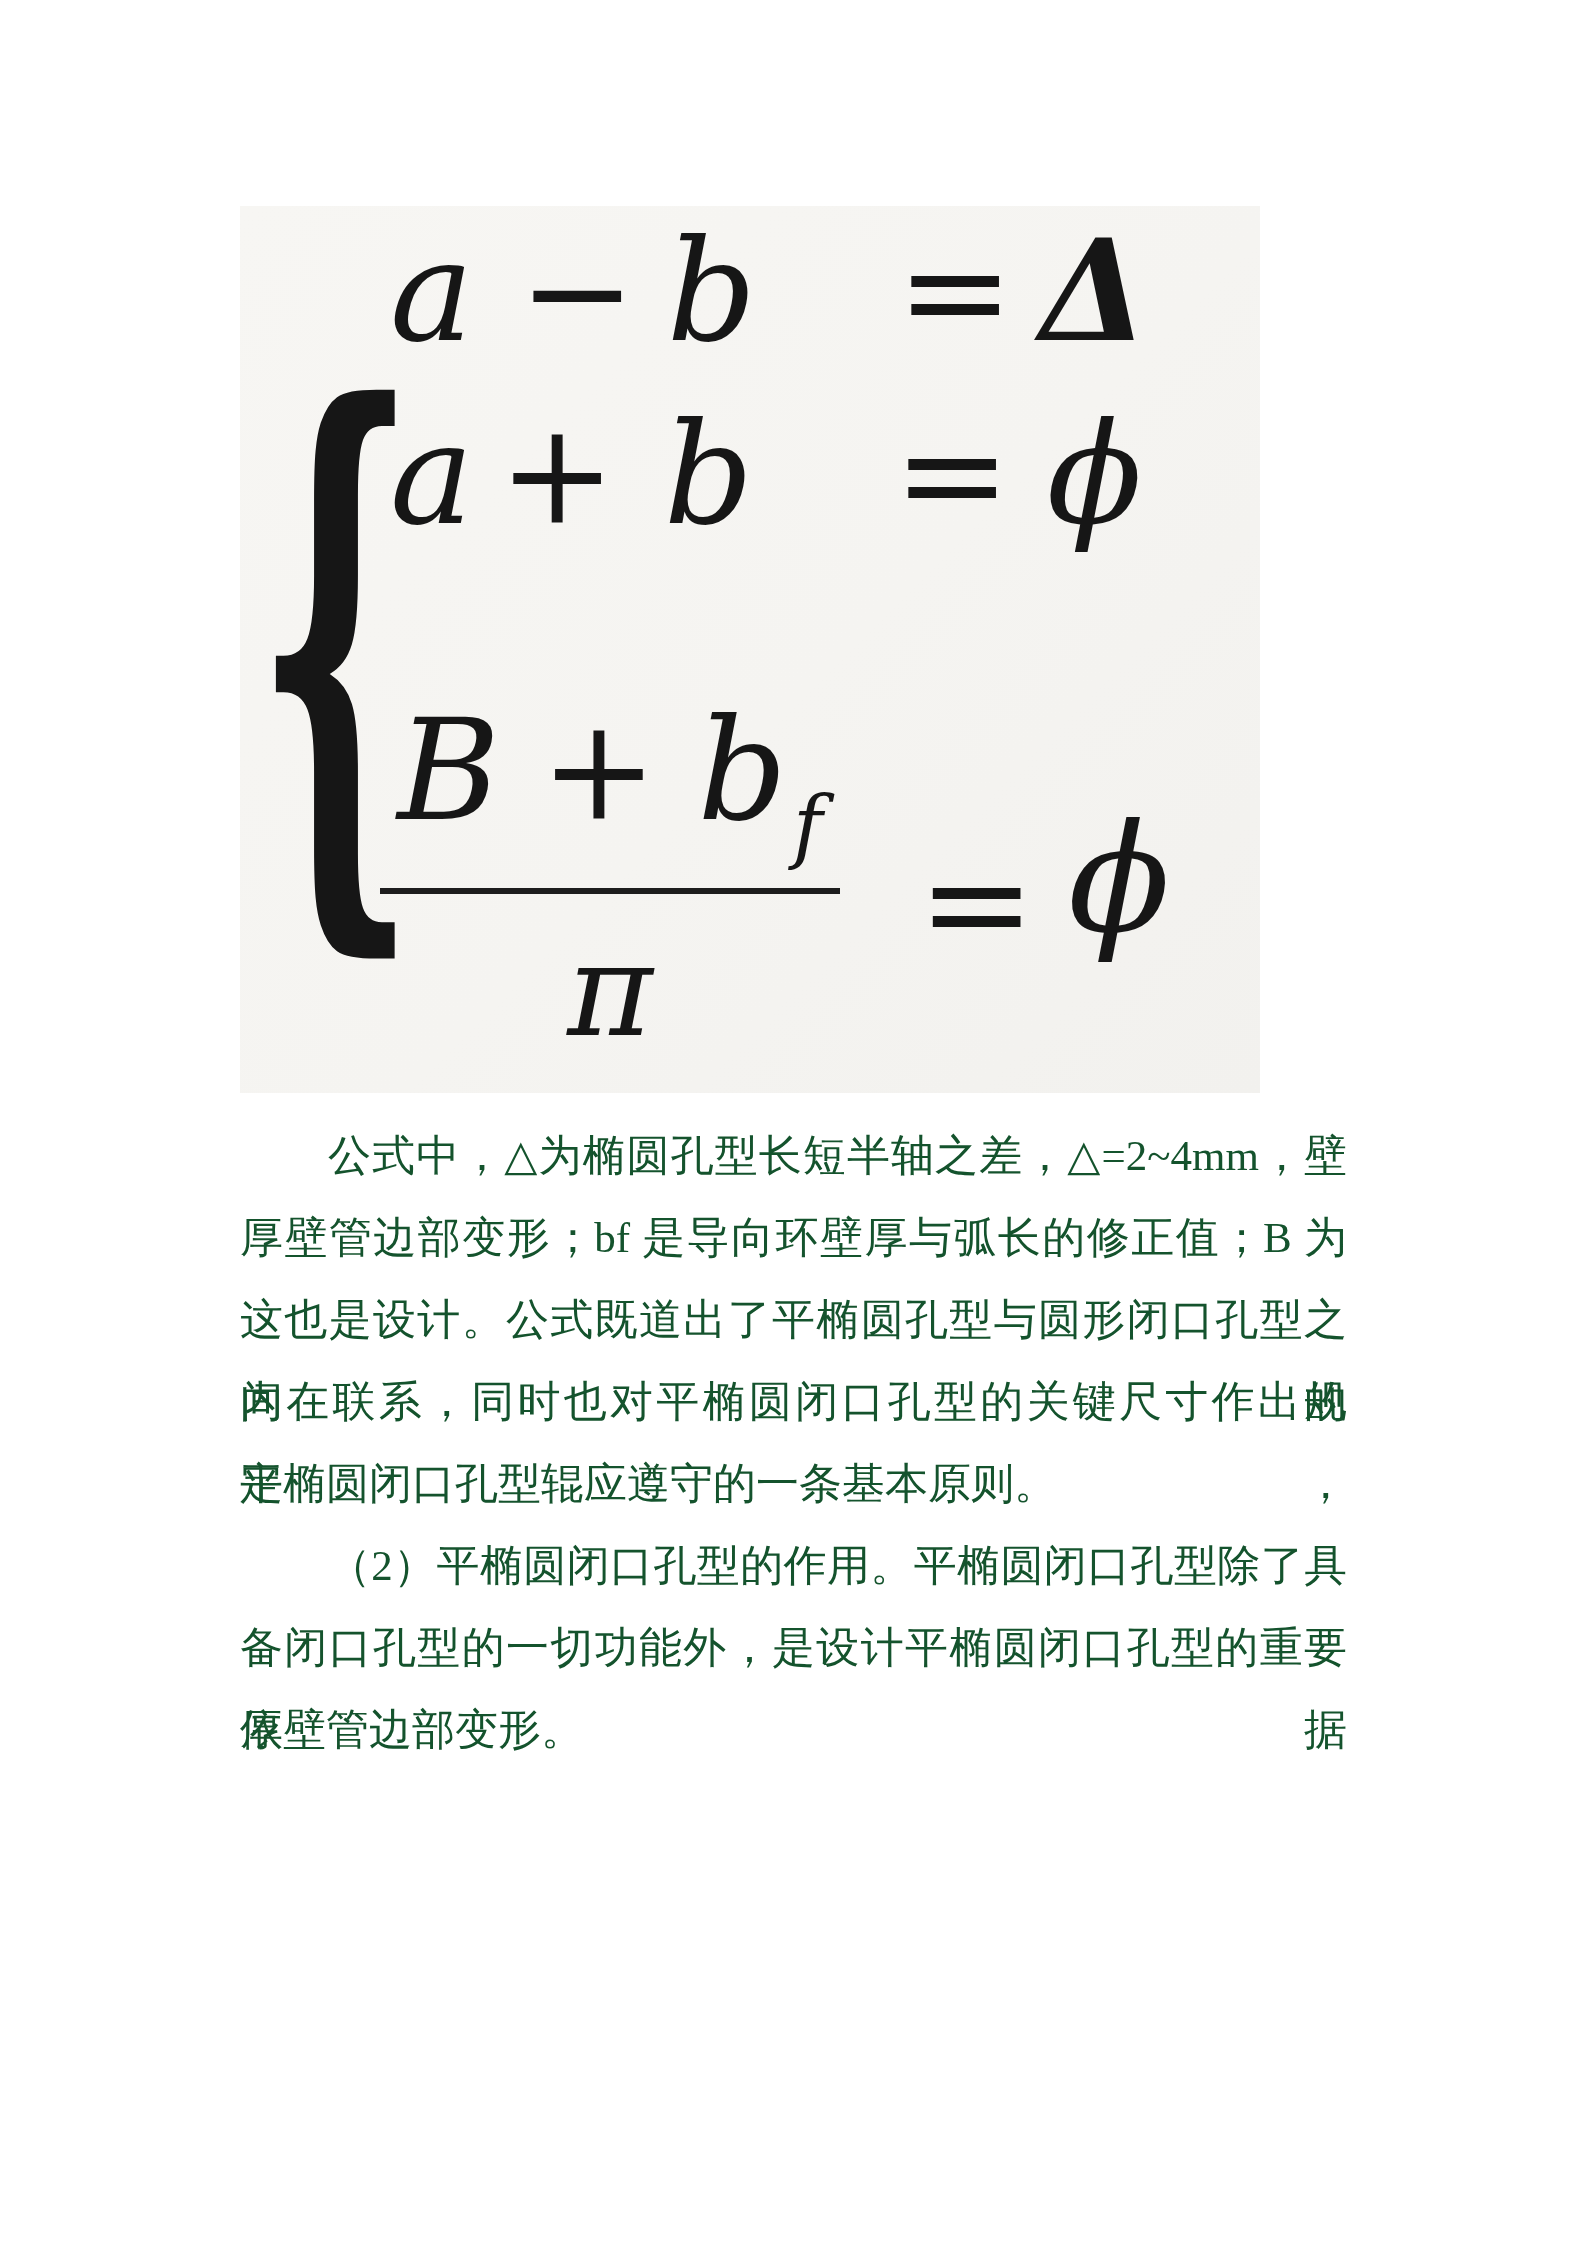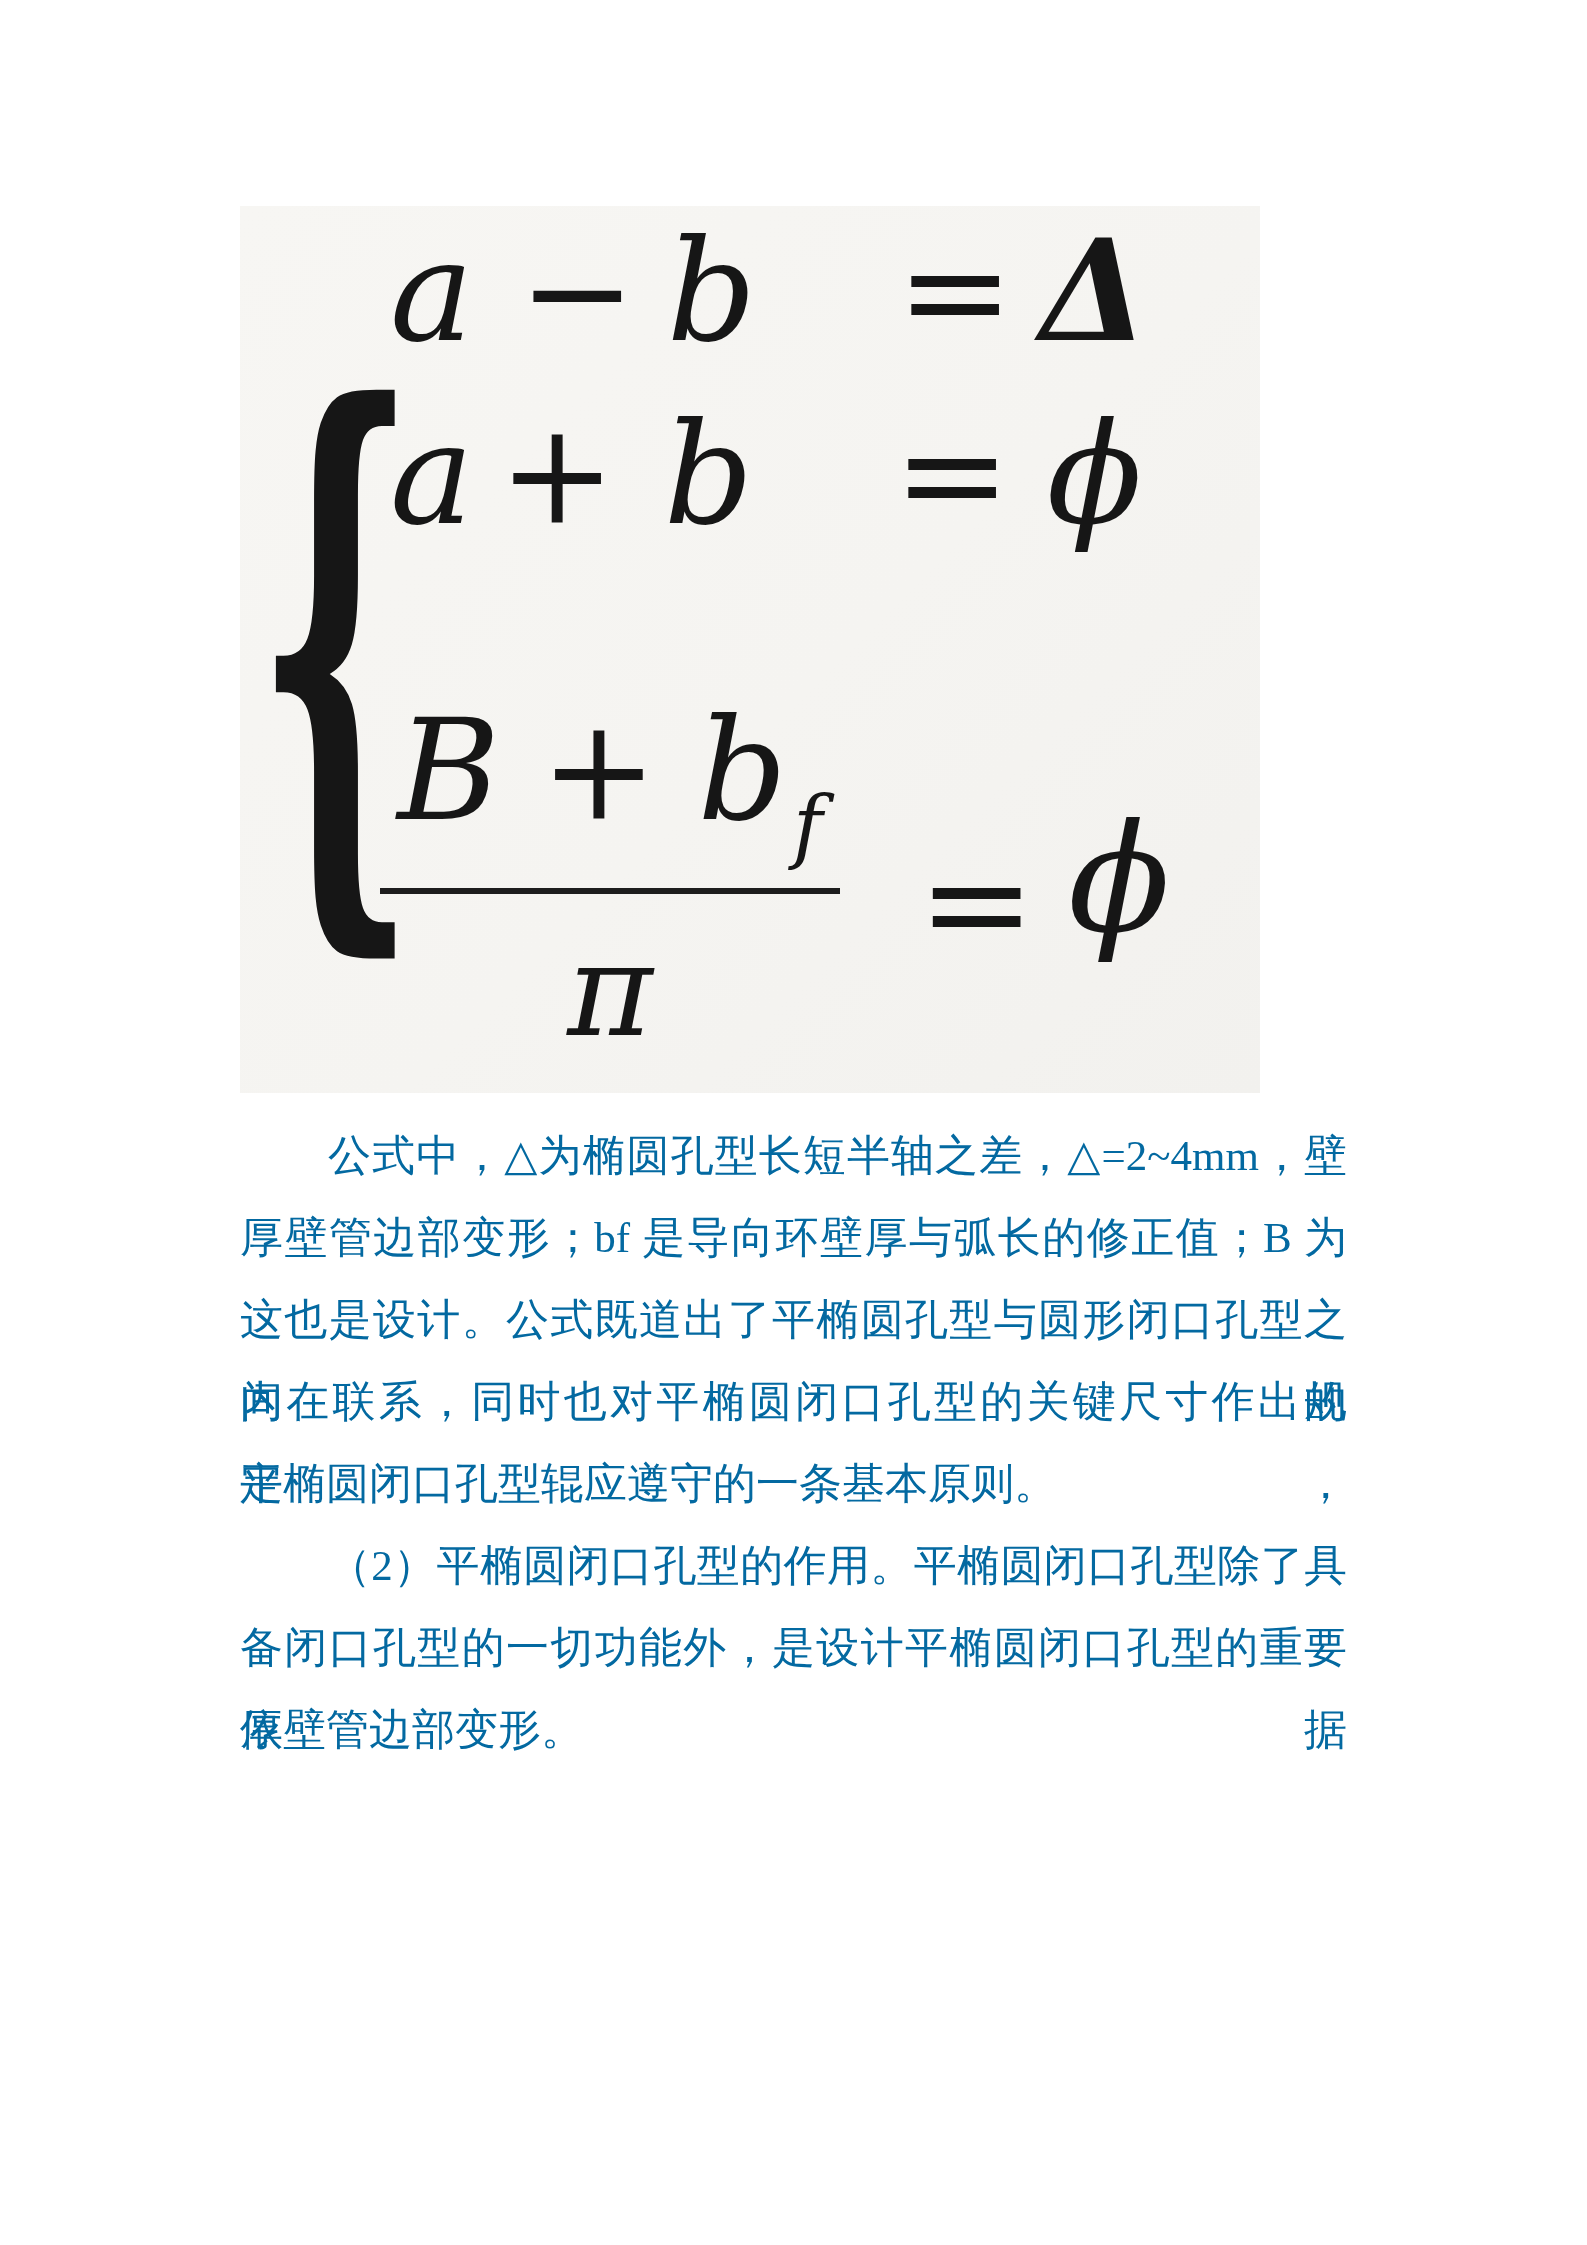--- a/index.html
+++ b/index.html
@@ -71,21 +71,21 @@
     position:absolute;left:828px;top:598px;
     font-family:"DejaVu Serif","Liberation Serif",serif;
     font-style:italic;font-size:150px;line-height:1;
   }
 
   
   #body-text{
     position:absolute;
     left:240px;top:1115px;
     width:1107px;
-    color:#0369a1;
+    color:#14532d;
     font-size:43px;
   }
   .line{
     height:82px;line-height:82px;
     white-space:nowrap;
   }
   .line.j{
     white-space:normal;
     text-align:justify;
     text-align-last:justify;

